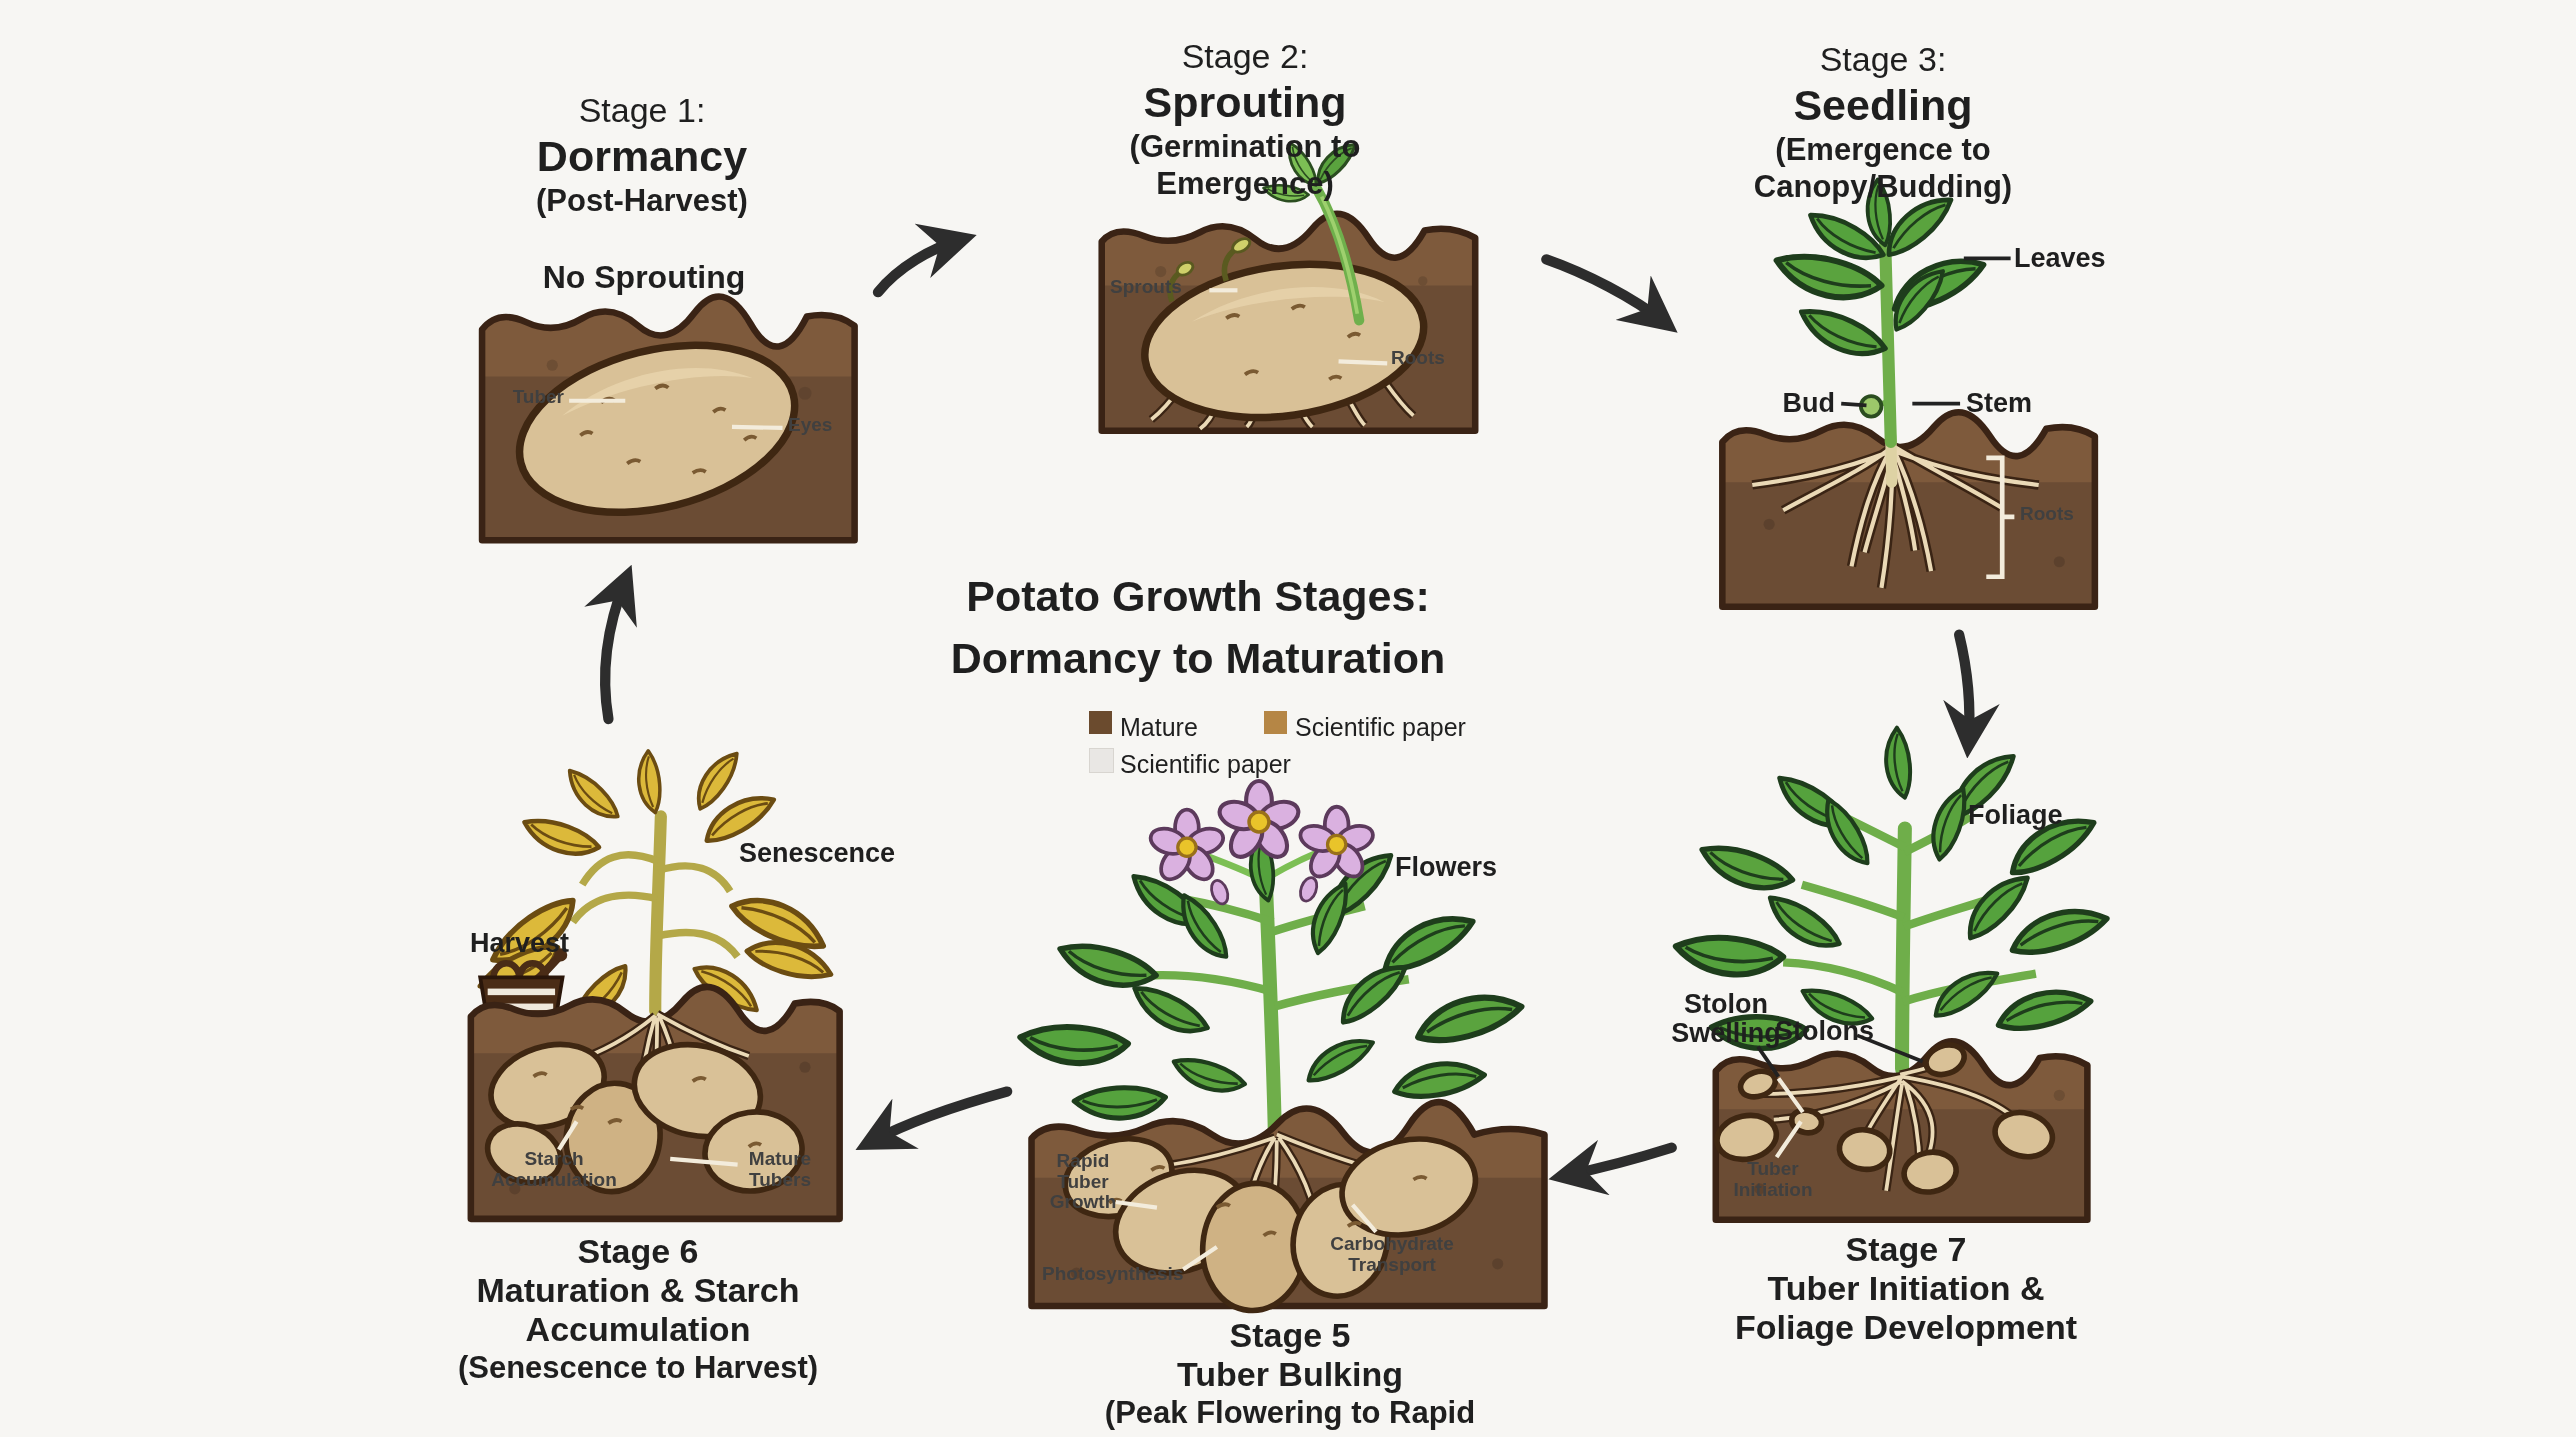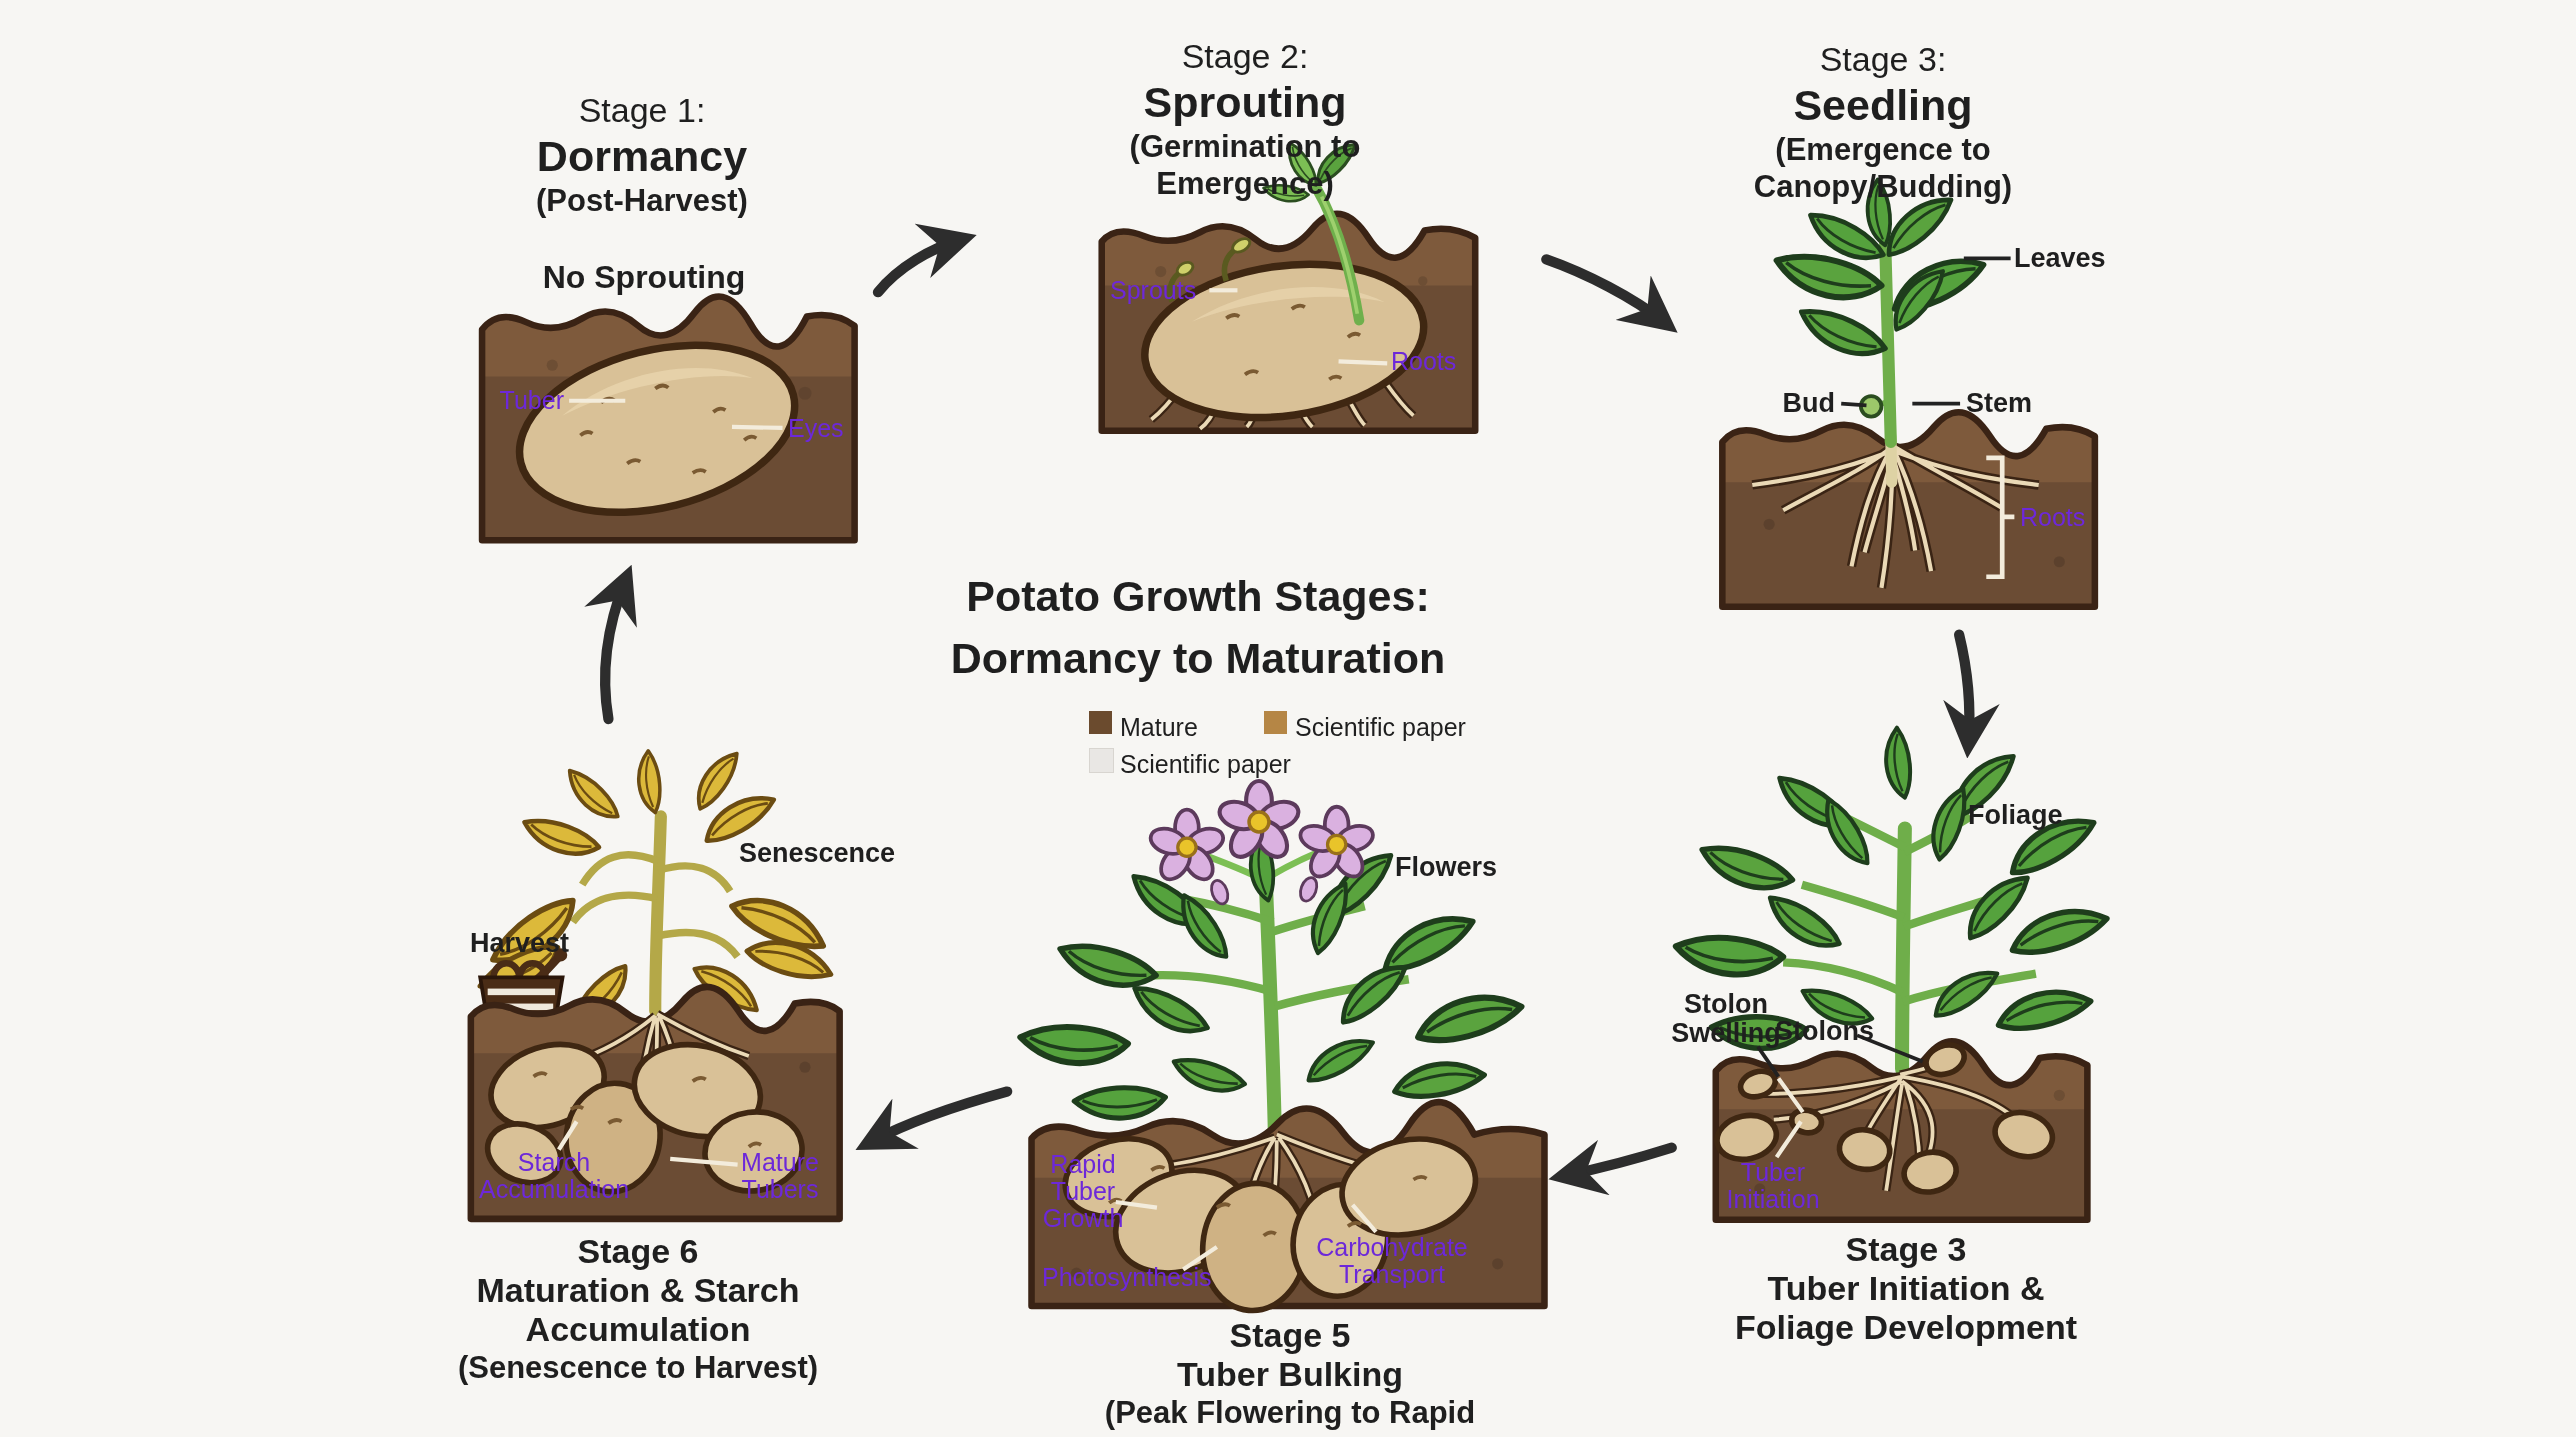--- a/index.html
+++ b/index.html
@@ -6,21 +6,21 @@
   .canvas{position:relative;width:2576px;height:1438px;background:#f7f6f3;overflow:hidden;
           font-family:"Liberation Sans",sans-serif;color:#1f1f1f;}
   .art{position:absolute;left:0;top:0;z-index:1;}
   .lbl{position:absolute;z-index:2;line-height:1.08;}
   .stage-block{position:absolute;z-index:2;text-align:center;}
   .s-label{font-size:34px;font-weight:400;line-height:41px;}
   .s-label-b{font-size:34px;font-weight:700;line-height:39px;}
   .s-name{font-size:43px;font-weight:700;line-height:51px;}
   .s-name-b{font-size:34px;font-weight:700;line-height:39px;}
   .s-phase{font-size:31px;font-weight:700;line-height:37px;}
-  .co{color:#6d28d9;font-weight:400;font-size:25px;}
+  .co{color:#404040;font-weight:700;font-size:19px;}
   .cod{color:#1f1f1f;font-weight:700;font-size:27px;}
   .pre{white-space:pre-line;text-align:center;transform:translateX(-50%);}
   .ctr{transform:translateX(-50%);}
   .rt{text-align:right;}
   .main-title{position:absolute;z-index:2;text-align:center;font-weight:700;font-size:43px;line-height:62px;}
   .legend-label{position:absolute;z-index:2;font-size:25px;font-weight:400;}
   .swatch{position:absolute;z-index:2;width:23.4px;height:23.4px;}
   .note{font-size:32px;font-weight:700;}
 </style>
 </head>
@@ -284,21 +284,21 @@
   <div class="s-name">Sprouting</div>
   <div class="s-phase">(Germination to Emergence)</div>
 </div>
 <div class="stage-block" style="left:1677px;top:39px;width:412px;">
   <div class="s-label">Stage 3:</div>
   <div class="s-name">Seedling</div>
   <div class="s-phase">(Emergence to</div>
   <div class="s-phase">Canopy/Budding)</div>
 </div>
 <div class="stage-block" style="left:1672px;top:1230px;width:468px;">
-  <div class="s-label-b">Stage 3</div>
+  <div class="s-label-b">Stage 7</div>
   <div class="s-name-b">Tuber Initiation &amp;</div>
   <div class="s-name-b">Foliage Development</div>
 </div>
 <div class="stage-block" style="left:1056px;top:1316px;width:468px;">
   <div class="s-label-b">Stage 5</div>
   <div class="s-name-b">Tuber Bulking</div>
   <div class="s-phase">(Peak Flowering to Rapid Growth)</div>
 </div>
 <div class="stage-block" style="left:404px;top:1232px;width:468px;">
   <div class="s-label-b">Stage 6</div>

